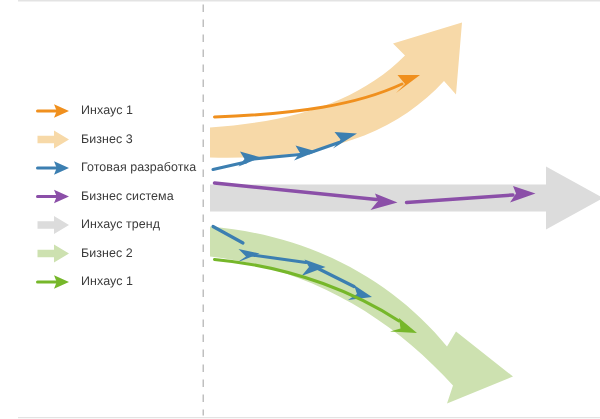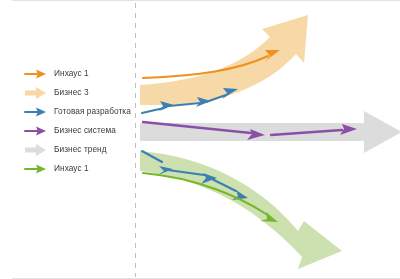--- a/index.html
+++ b/index.html
@@ -147,23 +147,29 @@
         <path d="M1,7 L14,7" stroke="#8B4FA8" stroke-width="2" stroke-linecap="round" fill="none"></path>
         <path d="M22,7 L12,2.5 L13.8,7 L12,11.5 Z" fill="#8B4FA8"></path>
       </svg>
       <span class="legend-label">Бизнес система</span>
     </div>
 
     <div class="legend-row">
       <svg class="legend-icon" viewBox="0 0 24 14">
         <path d="M1,4.5 L12,4.5 L12,1 L22,7 L12,13 L12,9.5 L1,9.5 Z" fill="#DCDCDC"></path>
       </svg>
-      <span class="legend-label">Бизнес тренд</span>
+      <span class="legend-label">Инхаус тренд</span>
     </div>
 
+    <div class="legend-row">
+      <svg class="legend-icon" viewBox="0 0 24 14">
+        <path d="M1,4.5 L12,4.5 L12,1 L22,7 L12,13 L12,9.5 L1,9.5 Z" fill="#CDE1B0"></path>
+      </svg>
+      <span class="legend-label">Бизнес 2</span>
+    </div>
 
     <div class="legend-row">
       <svg class="legend-icon" viewBox="0 0 24 14">
         <path d="M1,7 L14,7" stroke="#76B72A" stroke-width="2" stroke-linecap="round" fill="none"></path>
         <path d="M22,7 L12,2.5 L13.8,7 L12,11.5 Z" fill="#76B72A"></path>
       </svg>
       <span class="legend-label">Инхаус 1</span>
     </div>
 
   </div>

